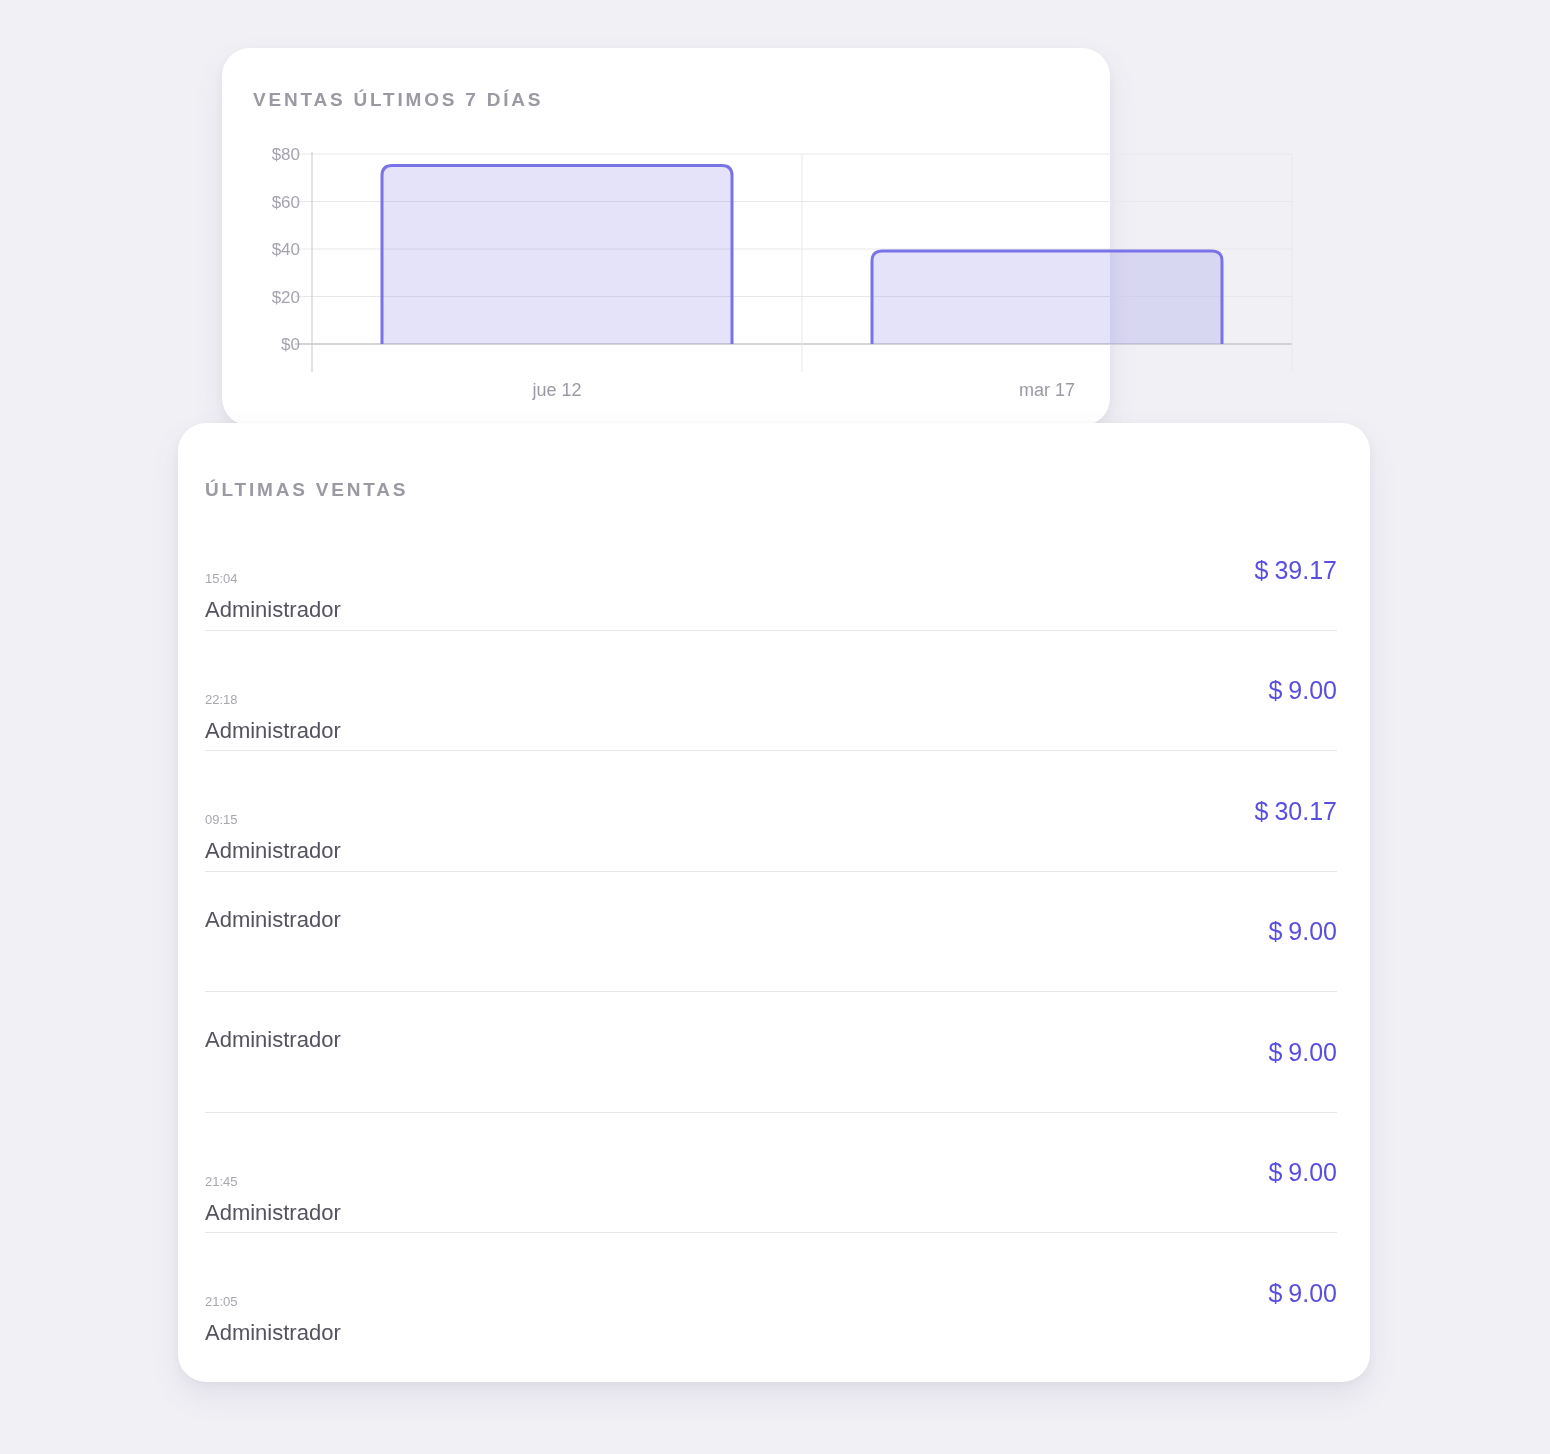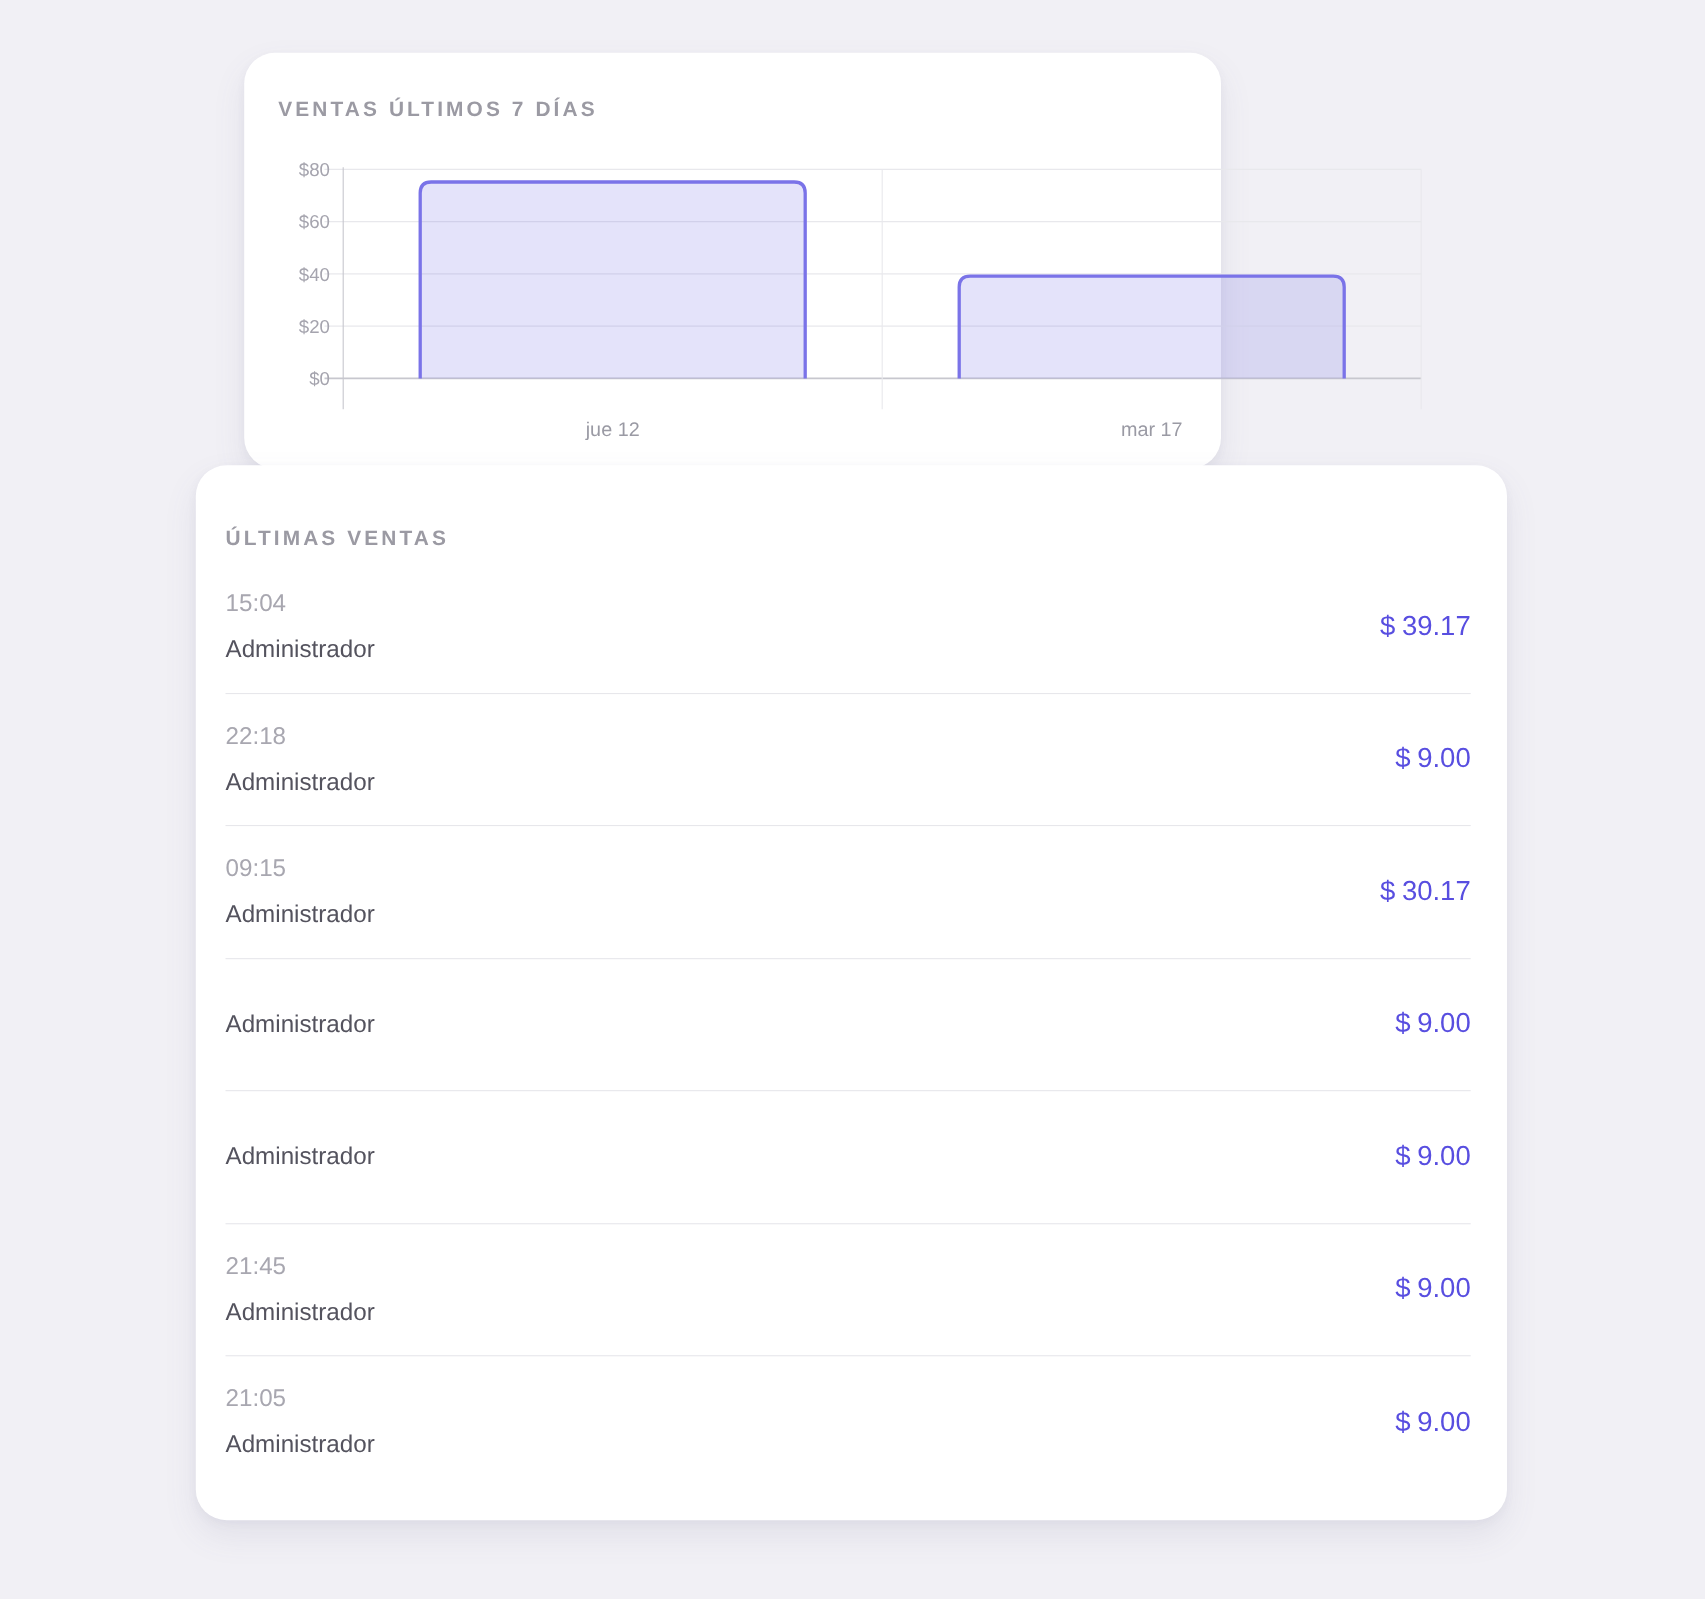--- a/index.html
+++ b/index.html
@@ -33,22 +33,22 @@
   .list-card  .card-title { left: 27px; top: 56px; }
   svg.chart { position: absolute; left: 0; top: 0; display: block; }
   .rows { position: absolute; left: 27px; right: 33px; top: 87px; }
   .row {
     position: relative;
     height: 120.5px;
     border-bottom: 1px solid #e7e7eb;
     padding-top: 27px;
   }
   .row:last-child { border-bottom: none; }
-  .row .time { font-size: 22px; line-height: 21px; color: #a8a7b0; }
-  .row .user { font-size: 22px; line-height: 30px; color: #54535e; margin-top: 17px; }
+  .row .time { font-size: 13px; line-height: 21px; color: #a8a7b0; margin-top: 31px; }
+  .row .user { font-size: 22px; line-height: 30px; color: #54535e; margin-top: 6px; }
   .row .amount {
     position: absolute;
     right: 0;
     top: 50%;
     transform: translateY(-50%);
     font-size: 25px;
     font-weight: 400;
     color: #584ee0;
     white-space: nowrap;
   }

